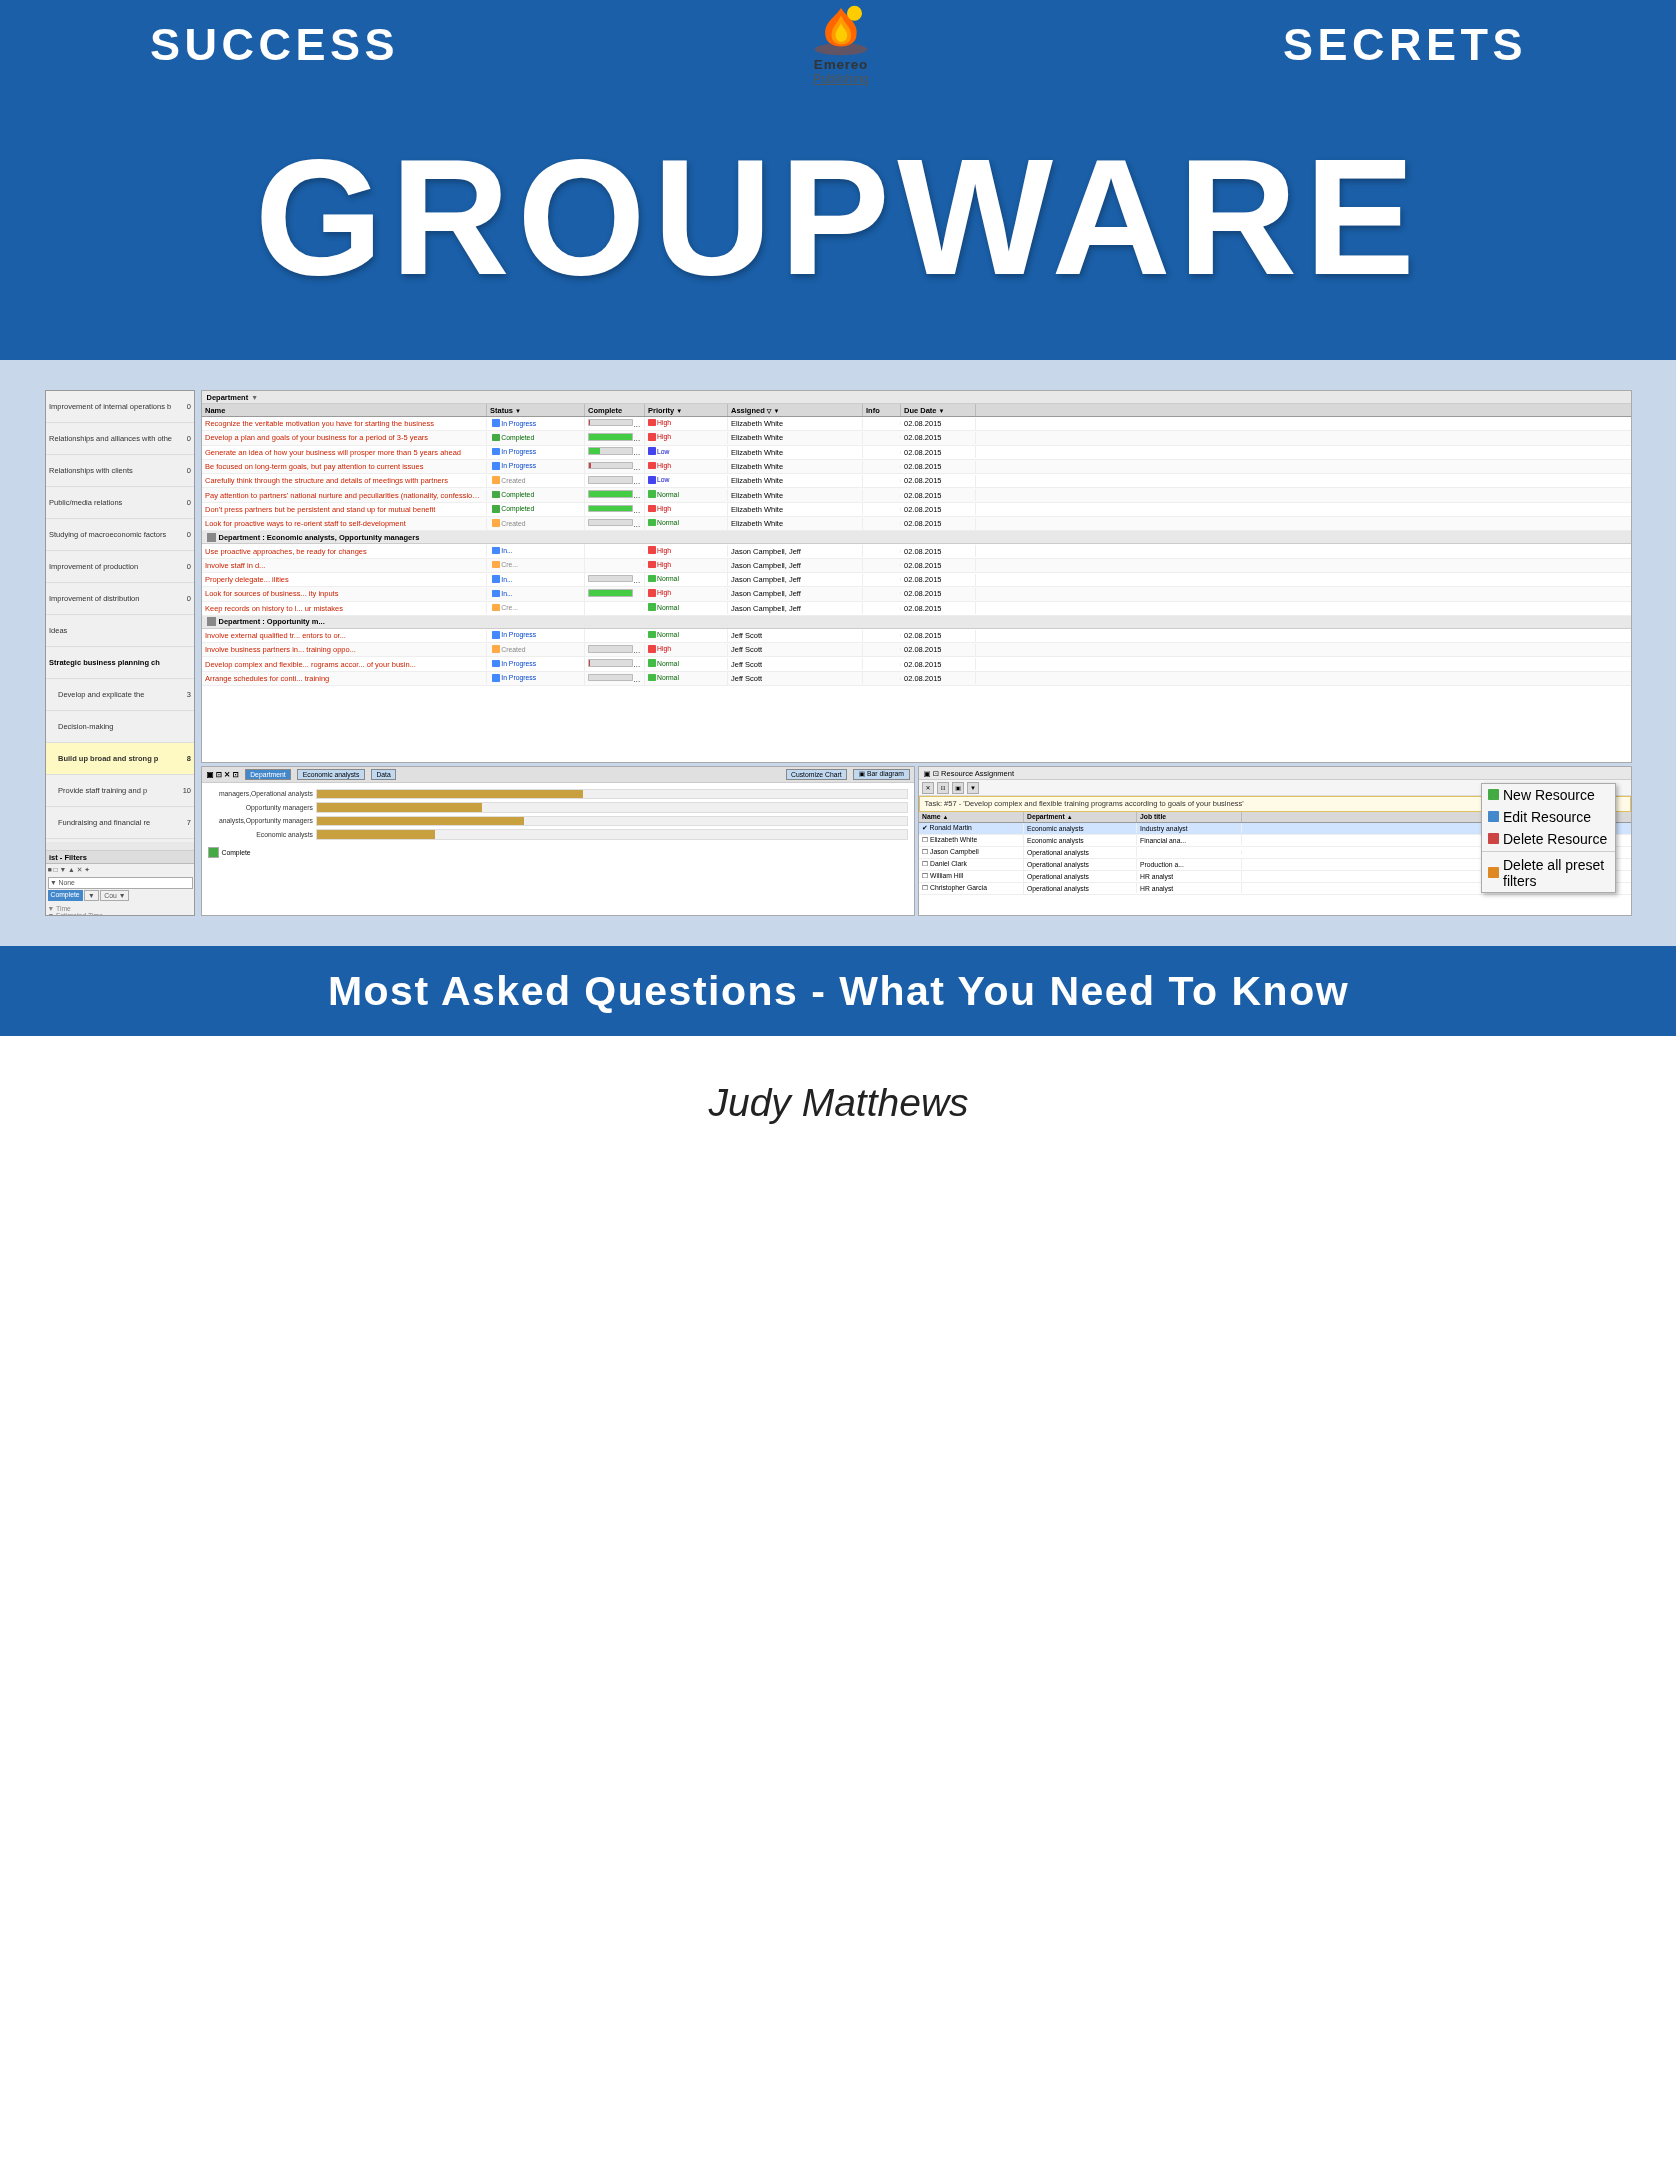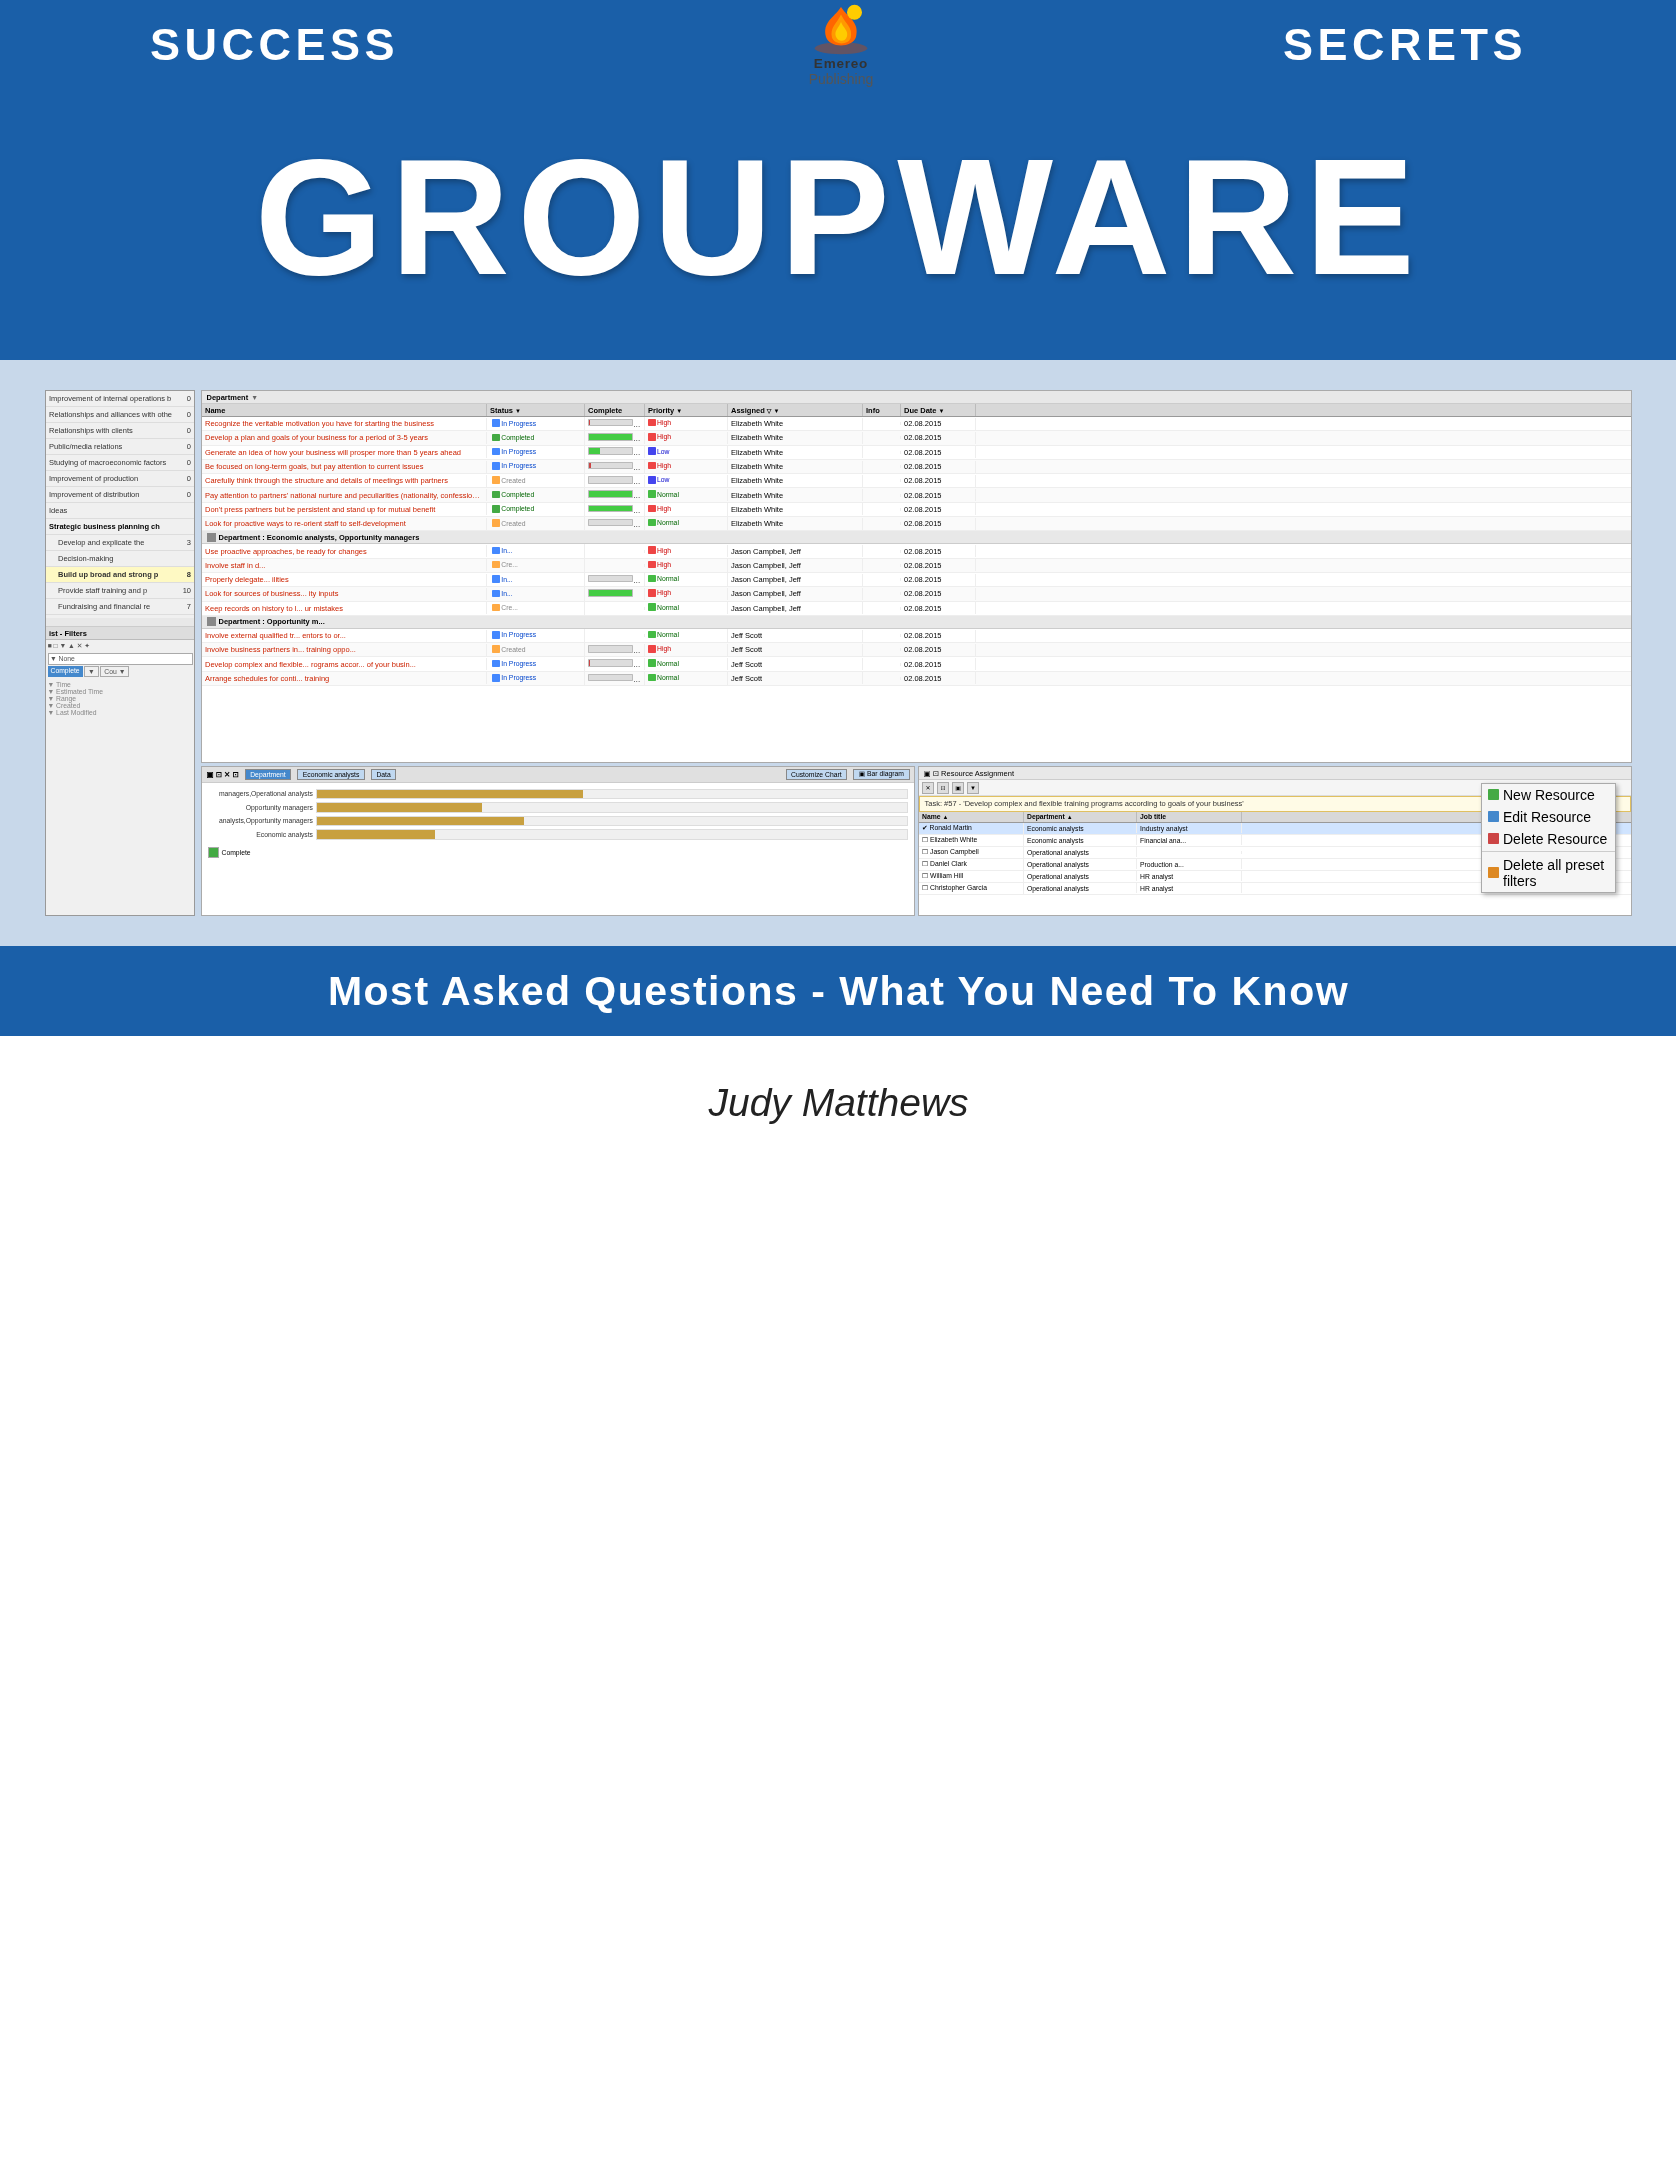--- a/index.html
+++ b/index.html
@@ -62,21 +62,21 @@
     
     .left-panel {
       width: 150px;
       background: #f0f0f0;
       border: 0.8px solid #999;
       font-size: 8.3px;
       overflow: hidden;
       flex-shrink: 0;
     }
     .left-panel-item {
-      padding: 3px 3px;
+      padding: 11px 3px;
       border-bottom: 0.8px solid #ddd;
       color: #333;
       font-size: 7.5px;
     }
     .left-panel-item.highlighted {
       background: #fef9c3;
       font-weight: bold;
     }
     .left-panel-item.bold {
       font-weight: bold;
@@ -409,21 +409,22 @@
       height: 53px;
     }
     .emereo-text {
       color: #333;
       font-size: 13.5px;
       font-weight: bold;
       letter-spacing: 0.8px;
     }
     .emereo-sub {
       color: #555;
-      font-size: 14px;
+      font-size: 12px;
+      text-decoration: underline;
     }
     .filter-title {
       background: #ddd;
       padding: 1.5px 3px;
       font-weight: bold;
       font-size: 7.5px;
       border-bottom: 0.8px solid #bbb;
     }
 
     .task-note {

